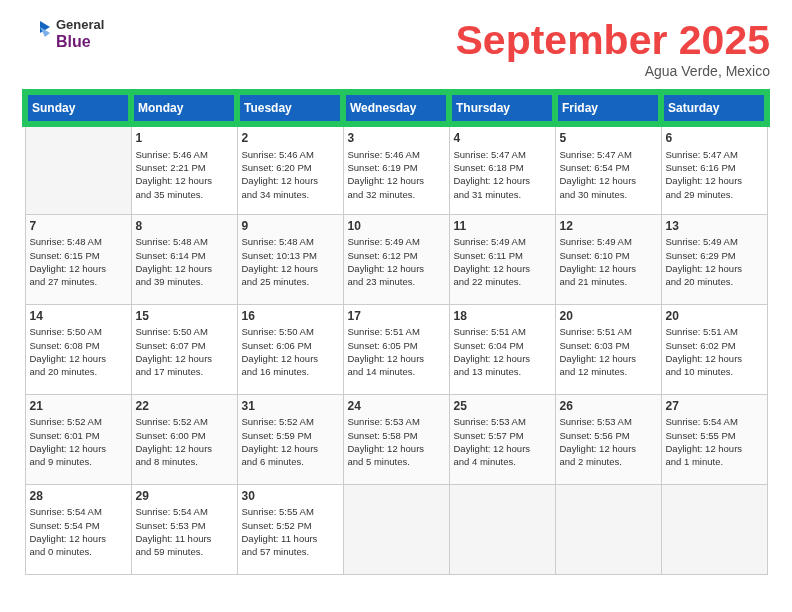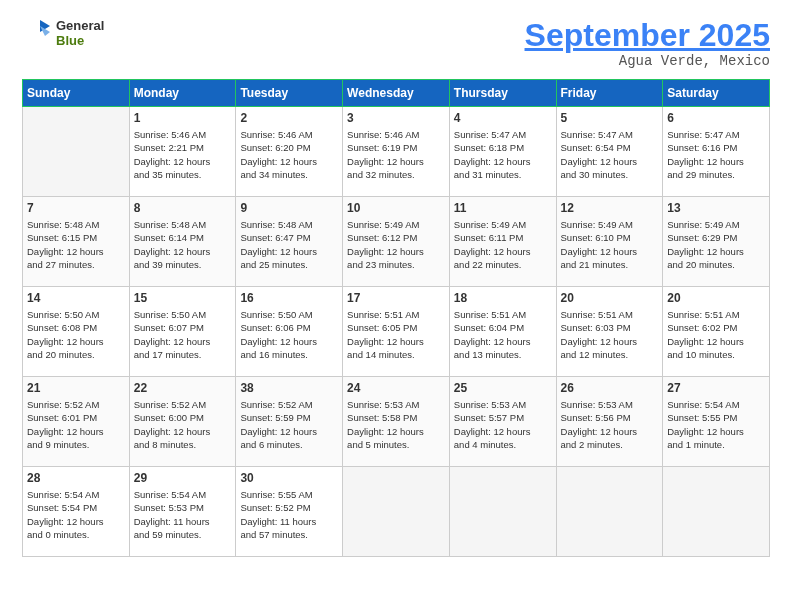--- a/index.html
+++ b/index.html
@@ -25,45 +25,43 @@
     }
     .logo {
       display: flex;
       align-items: center;
       gap: 0px;
     }
     .title-block {
       text-align: right;
     }
     .month-title {
-      font-size: 32px;
+      font-size: 41px;
       font-weight: bold;
-      color: #3b82f6;
+      color: #ef4444;
       line-height: 1.1;
-      text-decoration: underline;
     }
     .location {
       font-size: 14px;
       color: #555;
       text-align: right;
-      font-family: Liberation Mono, monospace;
     }
     table {
       width: 100%;
       border-collapse: collapse;
       table-layout: fixed;
     }
     thead tr th {
       background-color: #1565c0;
       color: #fff;
       font-size: 12px;
       font-weight: bold;
       padding: 6px 4px;
       text-align: left;
-      border: 1px solid #22c55e;
+      border: 6px solid #22c55e;
     }
     tbody tr td {
       border: 1px solid #ccc;
       vertical-align: top;
       padding: 3px 4px;
       height: 90px;
       font-size: 9.5px;
       color: #333;
       line-height: 1.4;
     }
@@ -86,21 +84,21 @@
 <div class="page">
   <div class="header">
     <div class="logo">
     <div style="display:flex;align-items:center;gap:4px;">
       <svg width="30" height="32" viewBox="0 0 30 32" xmlns="http://www.w3.org/2000/svg">
         <polygon points="18,2 28,8 18,14" fill="#1565c0"></polygon>
         <polygon points="18,8 28,14 23,18" fill="#7ab0e8"></polygon>
       </svg>
       <div>
         <div style="font-size:13px;font-weight:bold;color:#333;line-height:1.15;">General</div>
-        <div style="font-size:13px;font-weight:bold;color:#4d7c0f;line-height:1.15;">Blue</div>
+        <div style="font-size:16px;font-weight:bold;color:#701a75;line-height:1.15;">Blue</div>
       </div>
     </div>
       </div>
     <div class="title-block">
       <div class="month-title">September 2025</div>
       <div class="location">Agua Verde, Mexico</div>
     </div>
   </div>
 
   <table>
@@ -172,21 +170,21 @@
           <td>
             <span class="day-num">8</span>
             <div>Sunrise: 5:48 AM</div>
             <div>Sunset: 6:14 PM</div>
             <div>Daylight: 12 hours</div>
             <div>and 39 minutes.</div>
           </td>
           <td>
             <span class="day-num">9</span>
             <div>Sunrise: 5:48 AM</div>
-            <div>Sunset: 6:47 PM</div>
+            <div>Sunset: 10:13 PM</div>
             <div>Daylight: 12 hours</div>
             <div>and 25 minutes.</div>
           </td>
           <td>
             <span class="day-num">10</span>
             <div>Sunrise: 5:49 AM</div>
             <div>Sunset: 6:12 PM</div>
             <div>Daylight: 12 hours</div>
             <div>and 23 minutes.</div>
           </td>
@@ -272,21 +270,21 @@
             <div>and 9 minutes.</div>
           </td>
           <td>
             <span class="day-num">22</span>
             <div>Sunrise: 5:52 AM</div>
             <div>Sunset: 6:00 PM</div>
             <div>Daylight: 12 hours</div>
             <div>and 8 minutes.</div>
           </td>
           <td>
-            <span class="day-num">38</span>
+            <span class="day-num">31</span>
             <div>Sunrise: 5:52 AM</div>
             <div>Sunset: 5:59 PM</div>
             <div>Daylight: 12 hours</div>
             <div>and 6 minutes.</div>
           </td>
           <td>
             <span class="day-num">24</span>
             <div>Sunrise: 5:53 AM</div>
             <div>Sunset: 5:58 PM</div>
             <div>Daylight: 12 hours</div>

